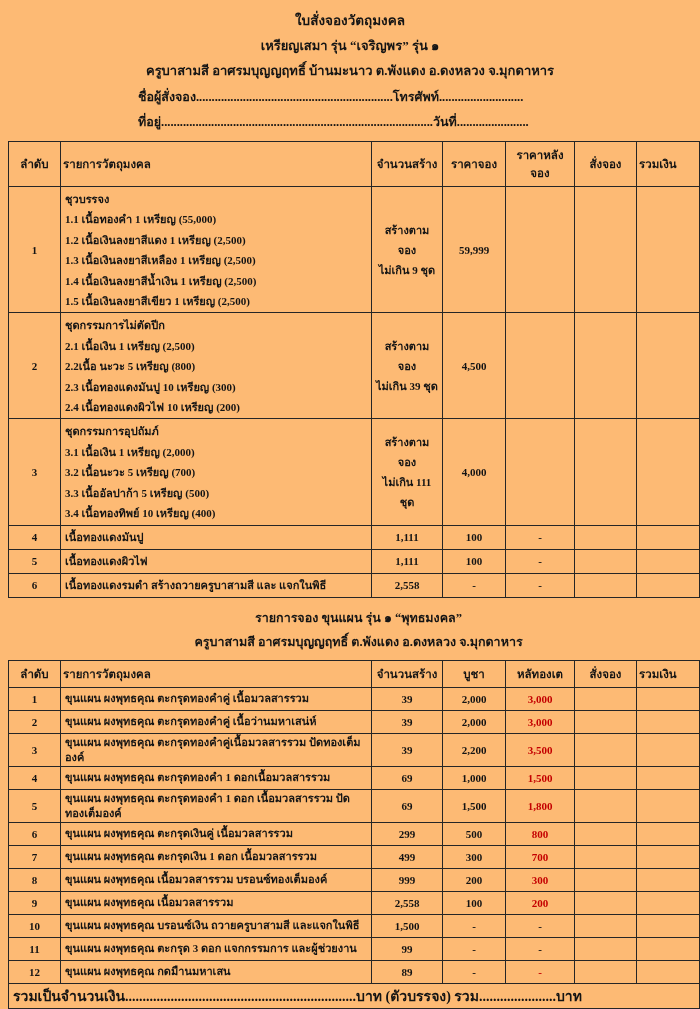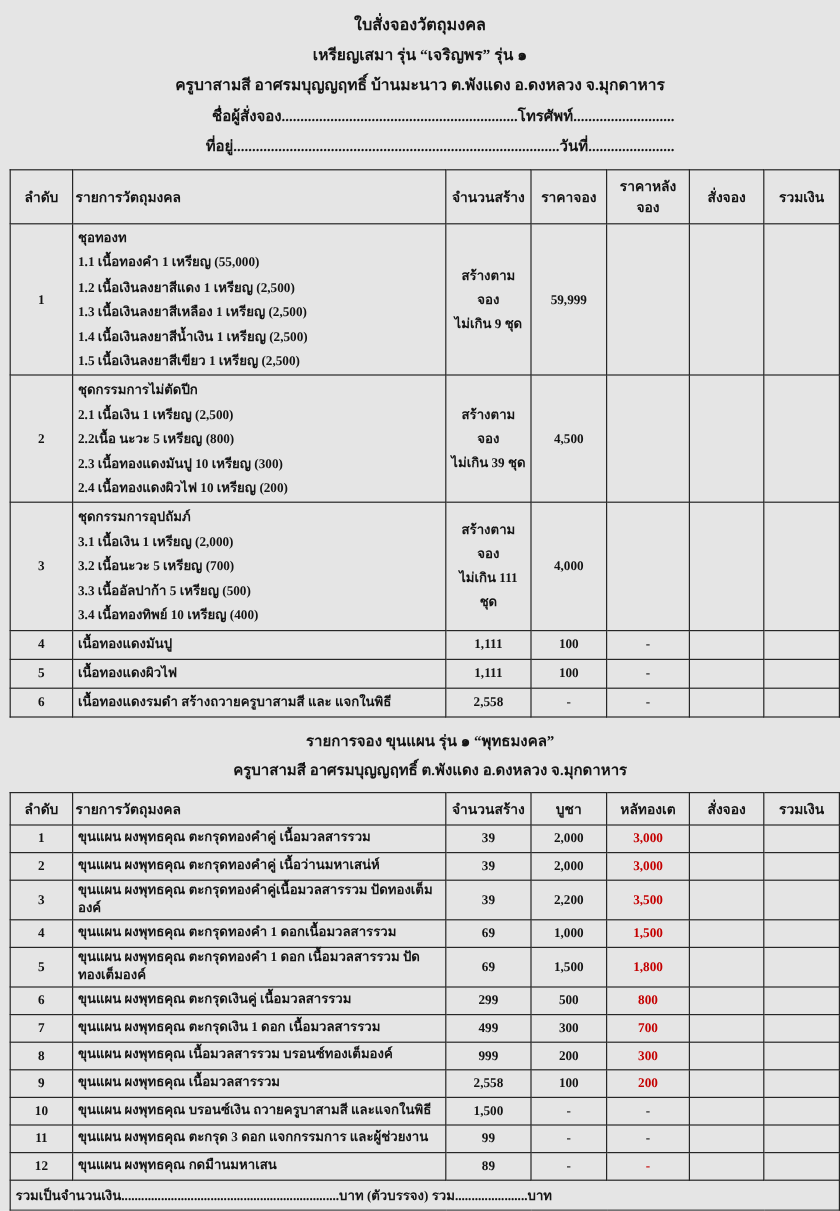--- a/index.html
+++ b/index.html
@@ -3,51 +3,51 @@
 <meta charset="utf-8">
 <style>
   html,body{margin:0;padding:0;}
   body{
     width:700px;height:1009px;
     background:#ffffff;
     color:#141414;
     font-family:"Liberation Serif","DejaVu Serif",serif;
     -webkit-font-smoothing:antialiased;
   }
-  .page{position:relative;width:700px;height:1009px;overflow:hidden;background:#e5e5e5;}
+  .page{position:relative;width:700px;height:1009px;overflow:hidden;background:#fdba74;}
 
   
   .head{padding-top:8px;text-align:center;}
   .h-line{font-weight:bold;font-size:13px;line-height:25px;}
   .h-title{font-size:13.5px;}
-  .form-block{width:424px;margin:2px auto 0;text-align:right;}
+  .form-block{width:424px;margin:2px auto 0;text-align:left;}
   .form-line{font-weight:bold;font-size:12.5px;line-height:25px;white-space:nowrap;overflow:hidden;}
 
   
   table{border-collapse:collapse;width:684px;margin:6px 8px 0;table-layout:fixed;}
   th,td{border:1px solid #262626;font-weight:bold;font-size:11px;padding:1px 4px;vertical-align:middle;}
   th{font-size:11.5px;padding:4px 2px;text-align:center;}
   table{border:1.6px solid #1d1d1d;}
   .c0{width:47px;text-align:center;}
   .c1{width:306px;text-align:left;}
   .c2{width:66px;text-align:center;}
   .c3{width:58px;text-align:center;}
   .c4{width:64px;text-align:center;}
   .c5{width:57px;text-align:center;}
-  .c6{width:58px;text-align:center;}
+  .c6{width:58px;text-align:left;}
   td.items{vertical-align:middle;}
   td.items .iline{line-height:20.4px;}
   tr.multi td.items{vertical-align:top;padding-top:2px;}
   tr.multi td{height:auto;}
   .t1row-single td{height:21px;}
   .t2row td{height:19px;}
   .t2row td.items .iline{line-height:15px;}
   .qline{line-height:20px;}
   .red{color:#c40000;}
-  td.footer-cell{text-align:left;font-size:11px;height:22px;white-space:nowrap;overflow:hidden;}
+  td.footer-cell{text-align:left;font-size:14px;height:22px;white-space:nowrap;overflow:hidden;}
 
   
   .mid{margin-top:8px;text-align:center;}
   .mid-line{font-weight:bold;font-size:12.5px;line-height:24px;padding-left:17px;}
 </style>
 </head>
 <body>
 
 <div class="page">
 
@@ -86,21 +86,21 @@
             <div class="">รวมเงิน</div>
           </th>
         </tr>
       </thead>
     <tbody>
         <tr class="multi">
           <td class="c0">
             <div class="qline">1</div>
           </td>
           <td class="c1 items">
-            <div class="iline">ชุอทองท</div>
+            <div class="iline">ชุวบรรจง</div>
             <div class="iline">1.1 เนื้อทองคำ 1 เหรียญ (55,000)</div>
             <div class="iline">1.2 เนื้อเงินลงยาสีแดง 1 เหรียญ (2,500)</div>
             <div class="iline">1.3 เนื้อเงินลงยาสีเหลือง 1 เหรียญ (2,500)</div>
             <div class="iline">1.4 เนื้อเงินลงยาสีน้ำเงิน 1 เหรียญ (2,500)</div>
             <div class="iline">1.5 เนื้อเงินลงยาสีเขียว 1 เหรียญ (2,500)</div>
           </td>
           <td class="c2">
             <div class="qline">สร้างตามจอง</div>
             <div class="qline">ไม่เกิน  9 ชุด</div>
           </td>

